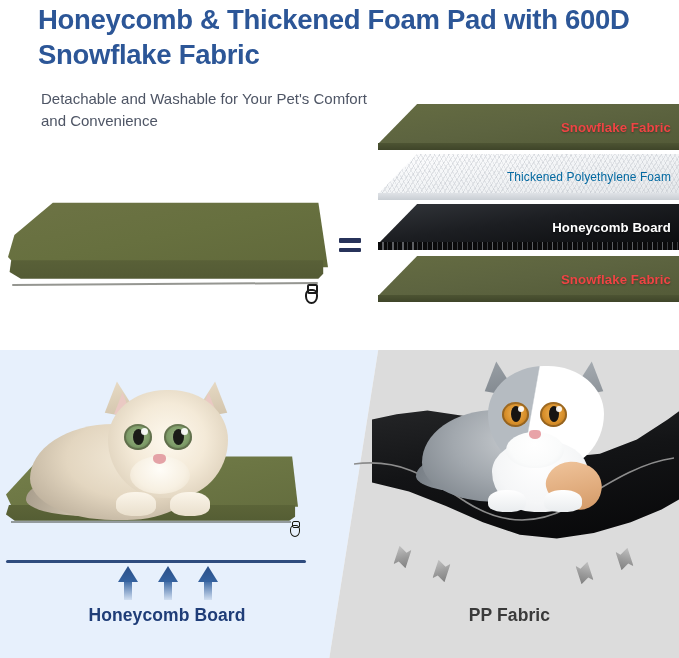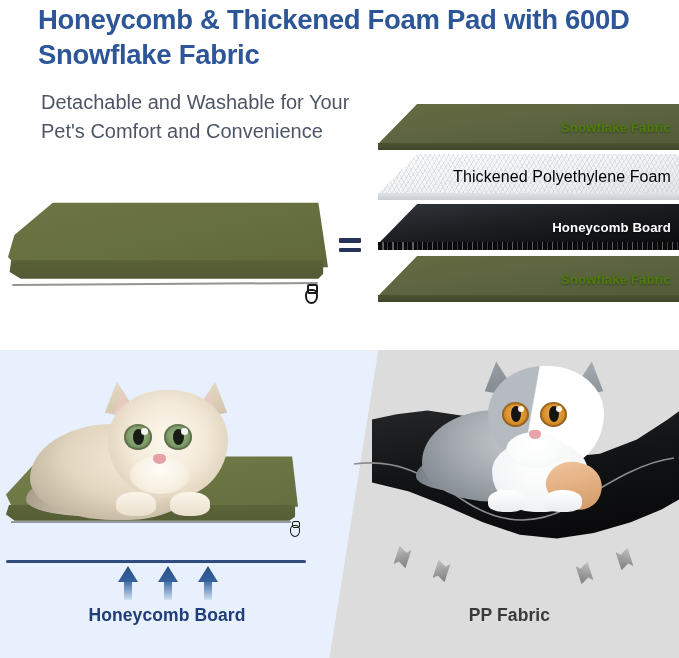--- a/index.html
+++ b/index.html
@@ -18,21 +18,21 @@
   }
 
   #headline {
     position:absolute; left:38px; top:2px; width:640px;
     font-size:27.5px; font-weight:bold; line-height:1.28;
     color:#2c5697; letter-spacing:-0.3px;
   }
 
   #subheadline {
     position:absolute; left:41px; top:88px; width:340px;
-    font-size:20px; line-height:1.45; color:#4e5565;
+    font-size:15px; line-height:1.45; color:#4e5565;
     font-weight:400;
   }
 
   
   #pad-illustration {
     position:absolute; left:8px; top:200px; width:320px; height:110px;
   }
   #pad-top {
     position:absolute; left:0; top:0; width:320px; height:92px;
     background:linear-gradient(168deg,#6d7345 0%,#67703f 42%,#5e6639 100%);
@@ -93,33 +93,33 @@
     letter-spacing:0.1px;
   }
 
   
   .layer-green .layer-face {
     background:linear-gradient(172deg,#656c42 0%,#5d6440 50%,#545b38 100%);
   }
   .layer-green .layer-edge {
     background:linear-gradient(180deg,#4d5433 0%,#3f4529 100%);
   }
-  .layer-green .layer-label { color:#4d7c0f; text-shadow:0 1px 2px rgba(0,0,0,.35); }
+  .layer-green .layer-label { color:#ef4444; text-shadow:0 1px 2px rgba(0,0,0,.35); }
 
   
   .layer-foam .layer-face {
     background:
       repeating-linear-gradient(122deg, rgba(175,180,188,.30) 0px, rgba(175,180,188,.30) 1px, rgba(255,255,255,0) 1px, rgba(255,255,255,0) 4px),
       repeating-linear-gradient(62deg, rgba(168,174,184,.22) 0px, rgba(168,174,184,.22) 1px, rgba(255,255,255,0) 1px, rgba(255,255,255,0) 4px),
       linear-gradient(172deg,#fdfdfe 0%,#f1f3f5 55%,#e4e7ea 100%);
   }
   .layer-foam .layer-edge {
     background:linear-gradient(180deg,#dfe2e6 0%,#c9ced4 100%);
   }
-  .layer-foam .layer-label { color:#000000; text-shadow:none; font-weight:400; font-size:16px;}
+  .layer-foam .layer-label { color:#0369a1; text-shadow:none; font-weight:400; font-size:12px;}
 
   
   .layer-honeycomb .layer-face {
     background:linear-gradient(172deg,#32353a 0%,#1c1e22 45%,#0b0c0e 100%);
   }
   .layer-honeycomb .layer-edge {
     background:
       repeating-linear-gradient(90deg,
         #0a0a0b 0px, #0a0a0b 4px,
         #5d5f63 4px, #5d5f63 5.5px,

